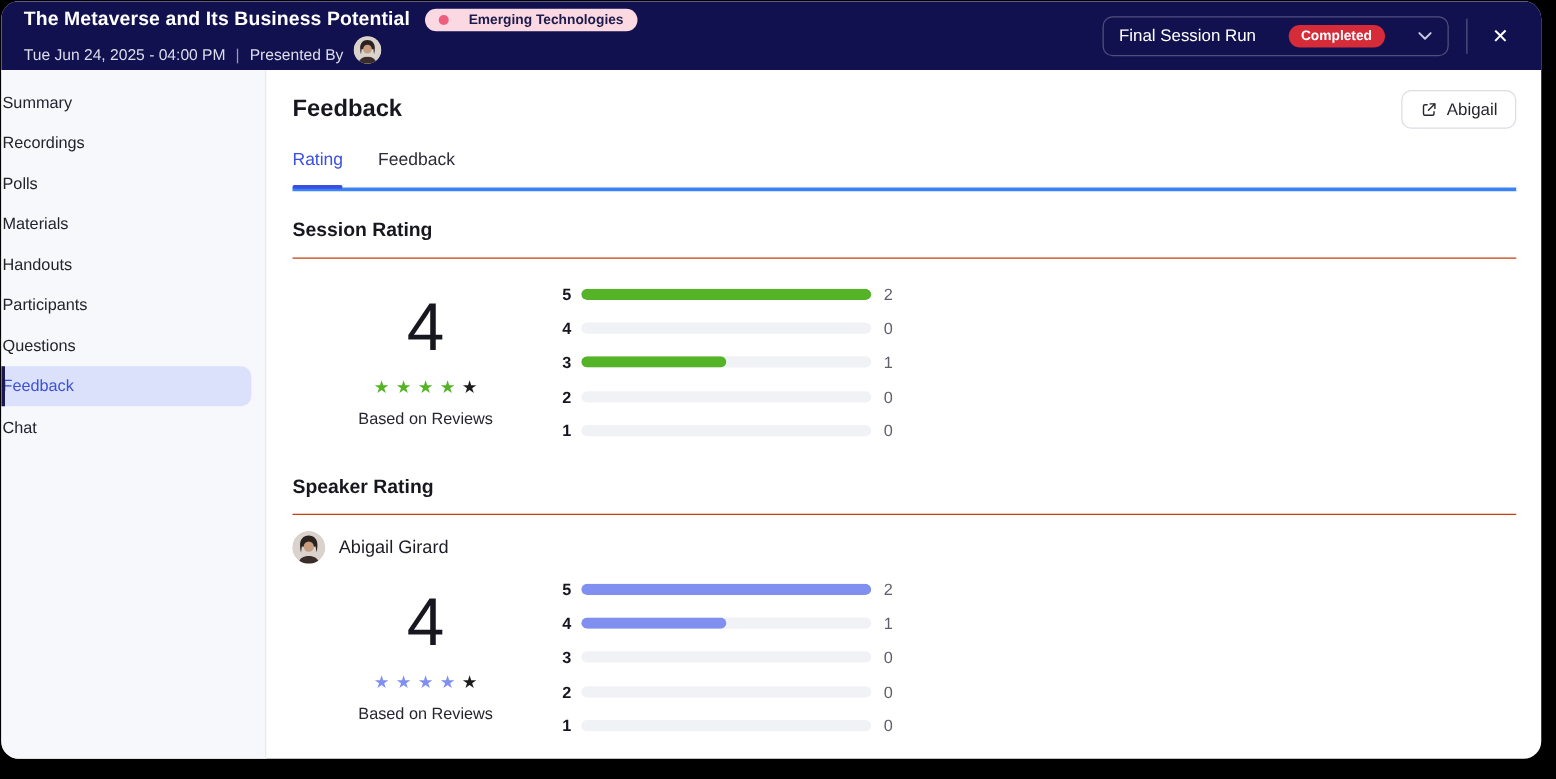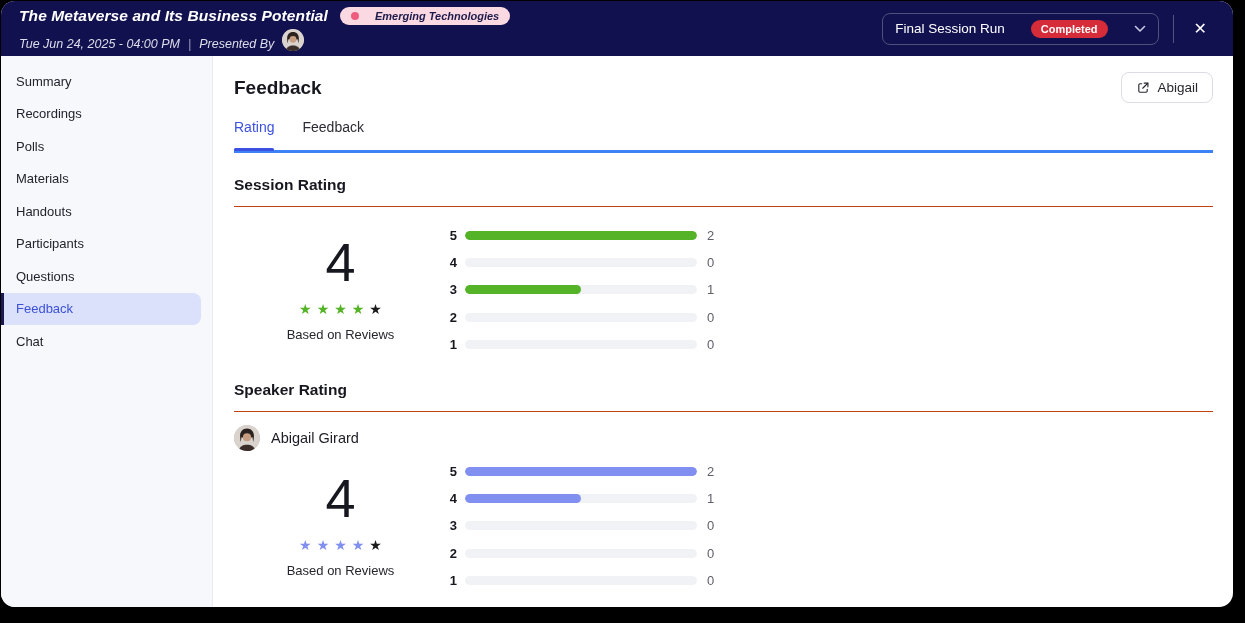--- a/index.html
+++ b/index.html
@@ -4,41 +4,41 @@
 <style>
   * { margin:0; padding:0; box-sizing:border-box; }
   html,body { width:1245px; height:623px; background:#000; font-family:"Liberation Sans","DejaVu Sans",sans-serif; }
   .window {
     position:absolute; left:1px; top:1px; width:1232px; height:606px;
     border-radius:14px; background:#fff; overflow:hidden;
     display:flex; flex-direction:column;
   }
   
   .topbar { height:55px; flex:0 0 55px; background:#121150; display:flex; align-items:center; padding:0 20px 0 18px; }
-  .tb-left { display:flex; flex-direction:column; gap:4px;font-style:italic; }
+  .tb-left { display:flex; flex-direction:column; gap:4px; }
   .tb-row1 { display:flex; align-items:center; gap:12px; }
   .tb-title { color:#fff; font-size:15.5px; font-weight:700; letter-spacing:.1px; }
   .cat-pill { display:flex; align-items:center; gap:16px; background:#fbd9e2; border-radius:11px; padding:3px 11px; }
   .cat-dot { width:8px; height:8px; border-radius:50%; background:#ee5c7e; }
   .cat-text { font-size:11px; font-weight:700; color:#1c1b4b; }
   .tb-row2 { display:flex; align-items:flex-end; gap:8px; color:#dcdcea; font-size:12.5px; font-weight:500; }
   .tb-sep { color:#9a9ab8; font-weight:400; }
   .tb-avatar, .spk-avatar { border-radius:50%; overflow:hidden; flex:0 0 auto; background:#cfc6c0; }
   .tb-avatar { width:22px; height:22px; }
   .tb-right { margin-left:auto; display:flex; align-items:center; gap:14px; }
   .run-box { display:flex; align-items:center; gap:26px; border:1px solid #50507c; border-radius:8px; padding:6px 12px; cursor:pointer; }
   .run-label { color:#fff; font-size:13.5px; font-weight:500; }
   .status-pill { background:#d62b38; color:#fff; font-size:11px; font-weight:700; border-radius:10px; padding:3px 10px; }
   .edit-btn { background:#4b5ae0; color:#fff; border:none; font-size:13.5px; font-weight:500; border-radius:6px; padding:8px 15px; cursor:pointer; font-family:inherit; }
   .tb-divider { width:1px; height:28px; background:rgba(255,255,255,.28); }
   .close-x { color:#fff; font-size:16px; padding:4px 6px; cursor:pointer; }
   
   .body-row { flex:1; display:flex; min-height:0; }
   .sidebar { width:212px; flex:0 0 212px; background:#f7f8fb; border-right:1px solid #e9e9f0; padding-top:9px; }
-  .side-item { height:32.5px; display:flex; align-items:center; padding-left:15px; font-size:13px; color:#23232e; cursor:pointer; margin-right:11px; position:relative; }
+  .side-item { height:32.5px; display:flex; align-items:center; padding-left:1px; font-size:13px; color:#23232e; cursor:pointer; margin-right:11px; position:relative; }
   .side-item.active { background:#dbe1fb; border-radius:0 8px 8px 0; color:#3c51d7; font-weight:500; }
   .side-item.active::before { content:""; position:absolute; left:0; top:0; bottom:0; width:3px; background:#1c1950; }
   .main { flex:1; padding:16px 20px 0 21px; overflow:hidden; }
   .main-head { display:flex; align-items:center; justify-content:space-between; }
   .page-title { font-size:19px; font-weight:700; color:#17171f; }
   .export-btn { display:flex; align-items:center; gap:7px; background:#fff; border:1px solid #dcdce3; border-radius:8px; padding:7px 14px; font-size:13.5px; font-weight:500; color:#26262e; cursor:pointer; font-family:inherit; }
   .tabs { display:flex; gap:28px; margin-top:16px; border-bottom:3px solid #3b82f6; }
   .tab { font-size:14px; color:#2c2c35; padding-bottom:15px; cursor:pointer; position:relative; }
   .tab.active { color:#3b50e0; font-weight:500; }
   .tab.active::after { content:""; position:absolute; left:0; bottom:-1px; width:40px; height:3px; border-radius:3px; background:#3b50e0; }

